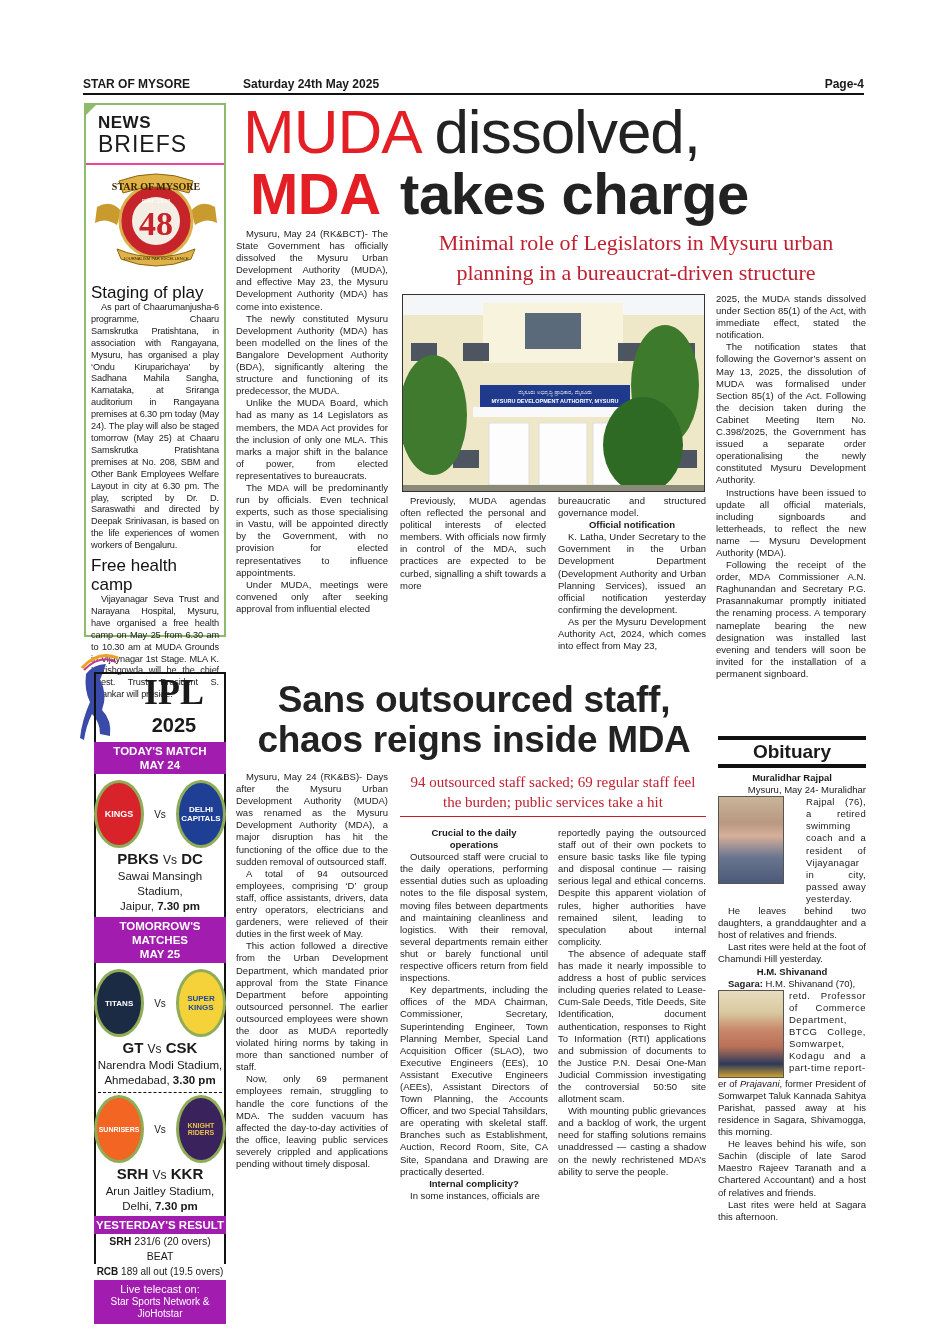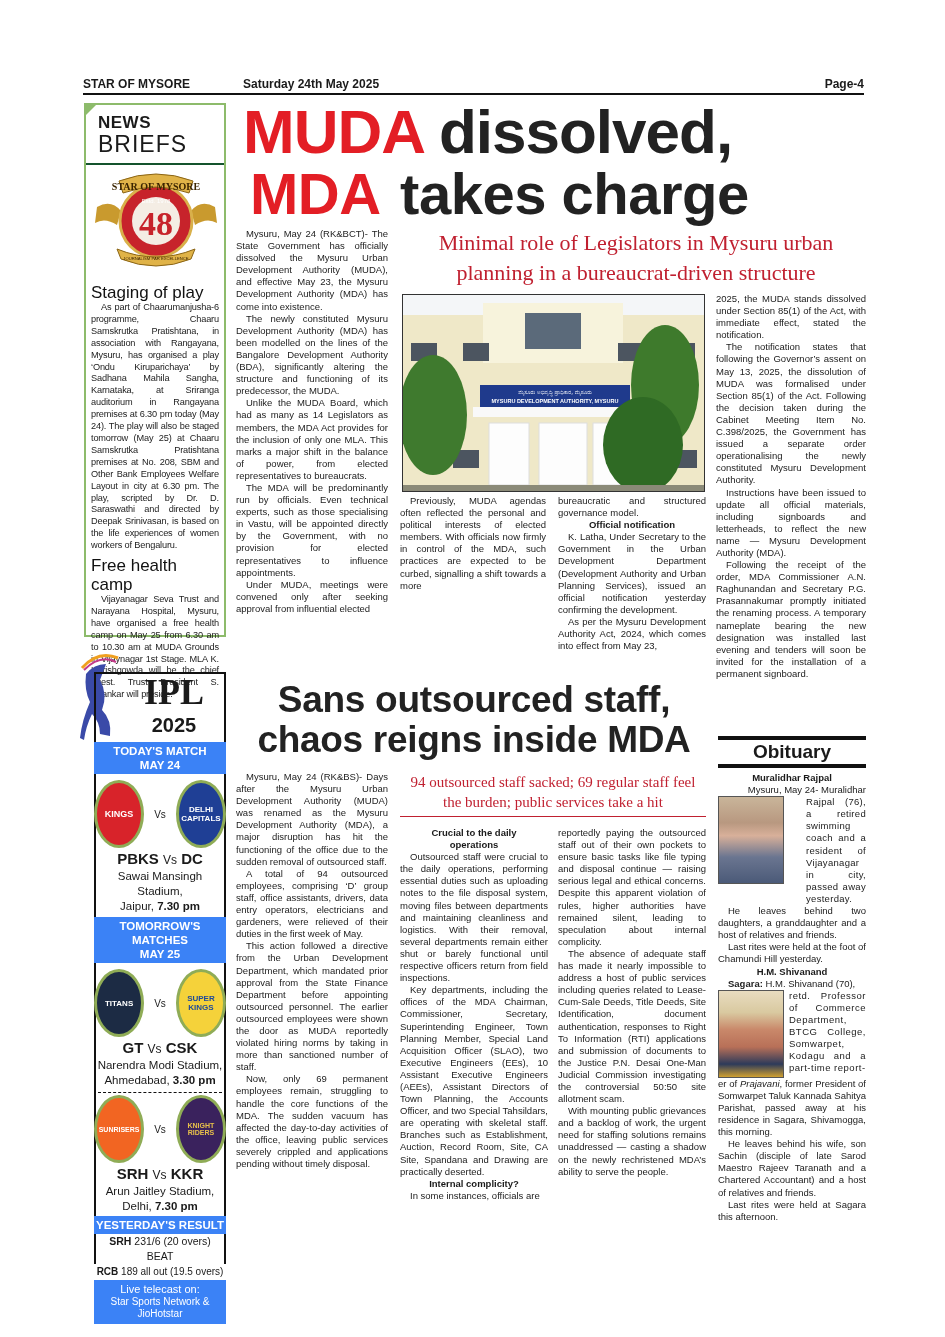--- a/index.html
+++ b/index.html
@@ -6,40 +6,40 @@
 html,body{width:945px;height:1337px;background:#fff;overflow:hidden}
 body{position:relative;font-family:"Liberation Sans",sans-serif;color:#1a1a1a}
 .abs{position:absolute}
 .hdr{font-weight:bold;font-size:12px;top:77px}
 .rule{background:#111}
 p.t{font-size:9.5px;line-height:12.1px;text-align:justify;text-indent:10px;color:#222}
 .col{position:absolute;font-size:9.5px;line-height:12.1px}
 .sub{font-weight:bold;text-align:center;font-size:9.5px;line-height:12.1px;text-indent:0}
 .brief-h{font-size:17px;line-height:19px;margin-top:16px;color:#111}
 .briefs p.t{font-family:"Liberation Sans",sans-serif;font-size:9.2px;line-height:11.9px;letter-spacing:-.15px}
-.ipl-band{background:#3b82f6;color:#fff;text-align:center;font-weight:bold;font-size:11.5px;line-height:14px}
+.ipl-band{background:#a21caf;color:#fff;text-align:center;font-weight:bold;font-size:11.5px;line-height:14px}
 .logo{width:68px;height:68px;border-radius:50%;border:3px solid #8fac56;display:flex;align-items:center;justify-content:center;font-size:9px;font-weight:bold;color:#fff;text-align:center}
 .match-row{display:flex;align-items:center;justify-content:center;gap:10px;margin:6px 0 2px}
 .vs{font-size:10px}
 .teams{text-align:center;font-size:15px;font-weight:bold;line-height:18px}
 .teams .v{font-weight:normal;font-size:12px}
 .venue{text-align:center;font-size:11.5px;line-height:15px}
 .serif-red{font-family:"Liberation Serif",serif;color:#c02030;text-align:center}
 </style>
 </head>
 <body>
 
 <div class="abs hdr" style="left:83px">STAR OF MYSORE</div>
 <div class="abs hdr" style="left:243px">Saturday 24th May 2025</div>
 <div class="abs hdr" style="right:81px">Page-4</div>
 <div class="abs rule" style="left:83px;top:93px;width:781px;height:2px"></div>
 
 <div class="abs briefs" style="left:84px;top:103px;width:142px;height:534px;border:2px solid #8dbb6b">
   <div style="position:absolute;left:-2px;top:-2px;width:0;height:0;border-top:14px solid #8dbb6b;border-right:14px solid transparent"></div>
-  <div style="height:60px;border-bottom:2px solid #14532d;padding:9px 0 0 12px">
+  <div style="height:60px;border-bottom:2px solid #ec4899;padding:9px 0 0 12px">
     <div style="font-weight:900;font-size:17px;letter-spacing:.5px;line-height:18px">NEWS</div>
     <div style="font-size:23px;letter-spacing:1px;line-height:25px">BRIEFS</div>
   </div>
   <div style="padding:4px 5px 0">
     <svg width="130" height="98" viewBox="0 0 130 98" style="display:block;margin:0 auto">
       <path d="M6 38 Q20 30 30 42 L26 56 Q14 48 4 54 Z" fill="#c99a2e"></path>
       <path d="M124 38 Q110 30 100 42 L104 56 Q116 48 126 54 Z" fill="#c99a2e"></path>
       <circle cx="65" cy="52" r="36" fill="#c7232b" stroke="#d9b04a" stroke-width="3"></circle>
       <circle cx="65" cy="52" r="24" fill="#f4ede4"></circle>
       <path d="M28 12 Q65 -2 102 12 L98 24 Q65 12 32 24 Z" fill="#e0b348" stroke="#8a6414" stroke-width="1"></path>
@@ -105,21 +105,21 @@
     <div class="venue" style="font-size:10.5px;line-height:15px"><b>SRH</b><span> 231/6 (20 overs)</span></div>
     <div class="venue" style="font-size:10.5px;line-height:15px">BEAT</div>
     <div class="venue" style="font-size:10px;line-height:15px;white-space:nowrap"><b>RCB</b><span> 189 all out (19.5 overs)</span></div>
     <div class="ipl-band" style="font-weight:normal;padding:3px 2px 4px;margin-top:1px">
       <div style="font-size:11px;line-height:13px">Live telecast on:</div>
       <div style="font-weight:normal;font-size:10px;line-height:12px">Star Sports Network &amp; JioHotstar</div>
     </div>
   </div>
 </div>
 
-<div class="abs" style="left:243px;top:100px;width:625px;font-weight:700;font-size:62px;line-height:64px;letter-spacing:-1px;white-space:nowrap">
+<div class="abs" style="left:243px;top:100px;width:625px;font-weight:400;font-size:62px;line-height:64px;letter-spacing:-1px;white-space:nowrap">
   <span style="color:#e31e25">MUDA</span>
   <span style="color:#222">dissolved,</span>
 </div>
 <div class="abs" style="left:250px;top:164px;width:620px;font-weight:900;font-size:58px;line-height:60px;letter-spacing:-.5px;white-space:nowrap">
   <span style="color:#e31e25">MDA</span>
   <span style="color:#222;margin-left:6px">takes charge</span>
 </div>
 <div class="abs serif-red" style="left:403px;top:228px;width:466px;font-size:22px;line-height:30px">Minimal role of Legislators in Mysuru urban planning in a bureaucrat-driven structure</div>
 
 <div class="col" style="left:236px;top:228px;width:152px">

